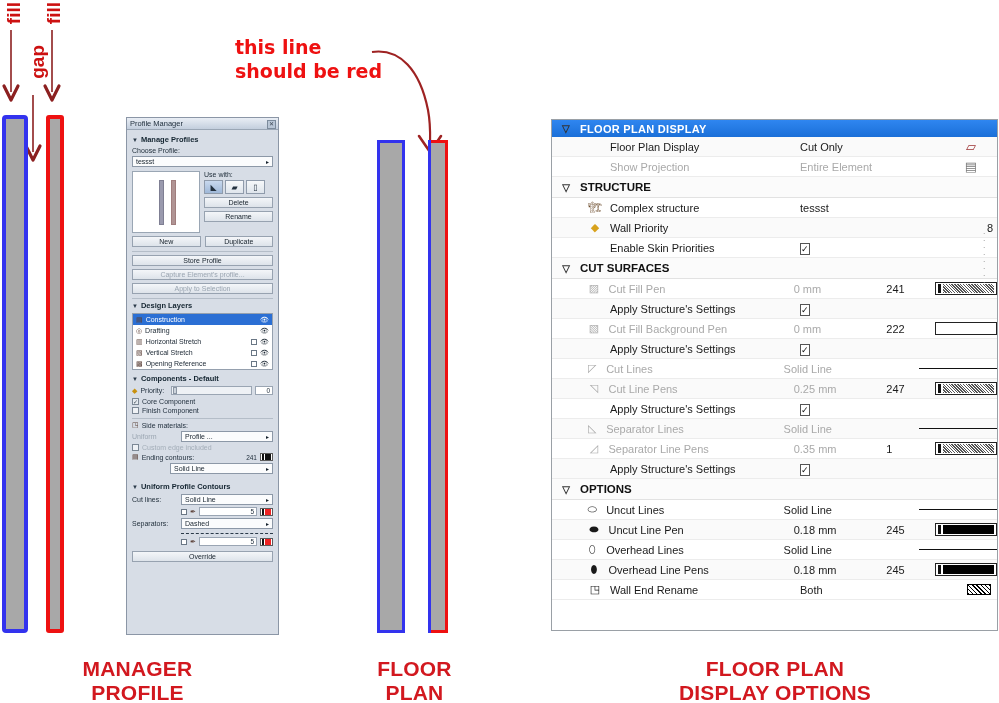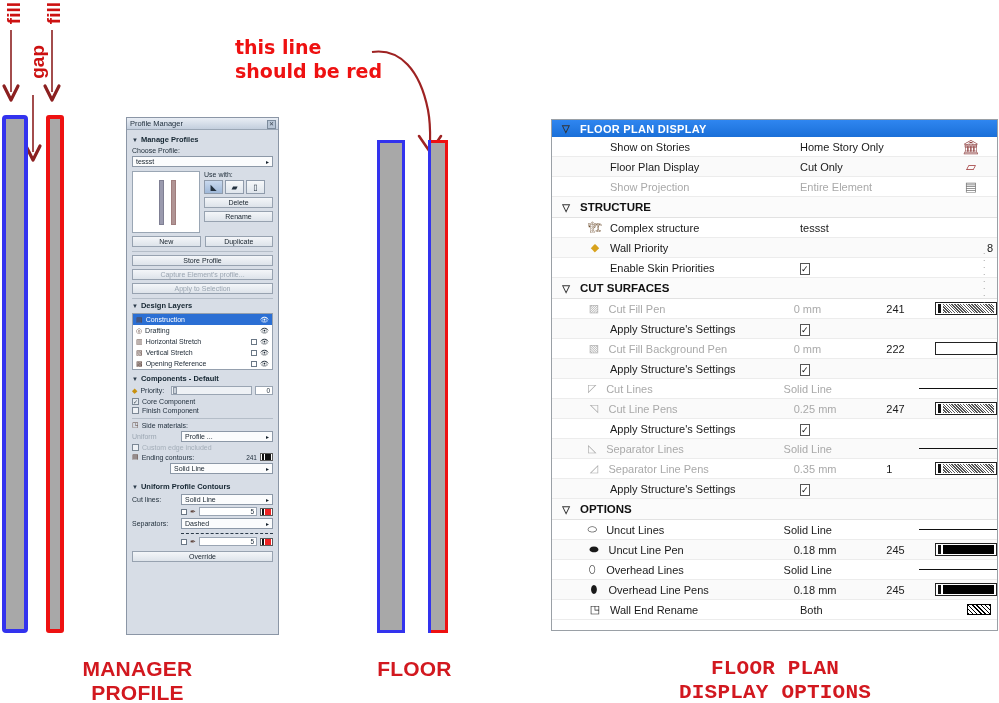--- a/index.html
+++ b/index.html
@@ -407,30 +407,20 @@
 <div class="wall" style="left:377px; top:140px; width:28px; height:493px; border:3px solid #3333ee; background:#a8a8a8;"></div>
 <div class="wall" style="left:428px; top:140px; width:20px; height:493px; border:3px solid #ee1111; background:#a8a8a8;"></div>
 <div class="wall" style="left:428px; top:140px; width:10px; height:493px; border-left:3px solid #3333ee; background:transparent;"></div>
 
 <div class="abs" id="fpdo">
   <div class="fp-hdr">
     <span class="c-tri">▽</span>
     <span>FLOOR PLAN DISPLAY</span>
   </div>
 
-  <div class="fp-row">
-    <span class="c-tri"></span>
-    <span class="c-ico"></span>
-    <span class="c-lbl">Show on Stories</span>
-    <span class="c-val">Home Story Only</span>
-    <span class="c-num"></span>
-    <span class="c-sw">
-        <span style="font-size:14px;color:#8b3a3a;">🏛</span>
-      </span>
-  </div>
 
   <div class="fp-row alt">
     <span class="c-tri"></span>
       <span class="c-ico"></span>
     <span class="c-lbl">Floor Plan Display</span>
     <span class="c-val">Cut Only</span>
     <span class="c-num"></span>
     <span class="c-sw">
         <span style="font-size:13px;color:#9c3030;">▱</span>
       </span>
@@ -651,17 +641,18 @@
     </span>
   </div>
 </div>
 
 <div class="abs caption" style="left:60px;top:657px;width:155px;">
   <div>MANAGER</div>
   <div>PROFILE</div>
 </div>
 <div class="abs caption" style="left:352px;top:657px;width:125px;">
   <div>FLOOR</div>
+  <div>PLAN</div>
 </div>
-<div class="abs caption" style="left:590px;top:657px;width:370px;font-family:Liberation Mono, monospace;">
+<div class="abs caption" style="left:590px;top:657px;width:370px;">
   <div>FLOOR PLAN</div>
   <div>DISPLAY OPTIONS</div>
 </div>
 
 </body></html>

